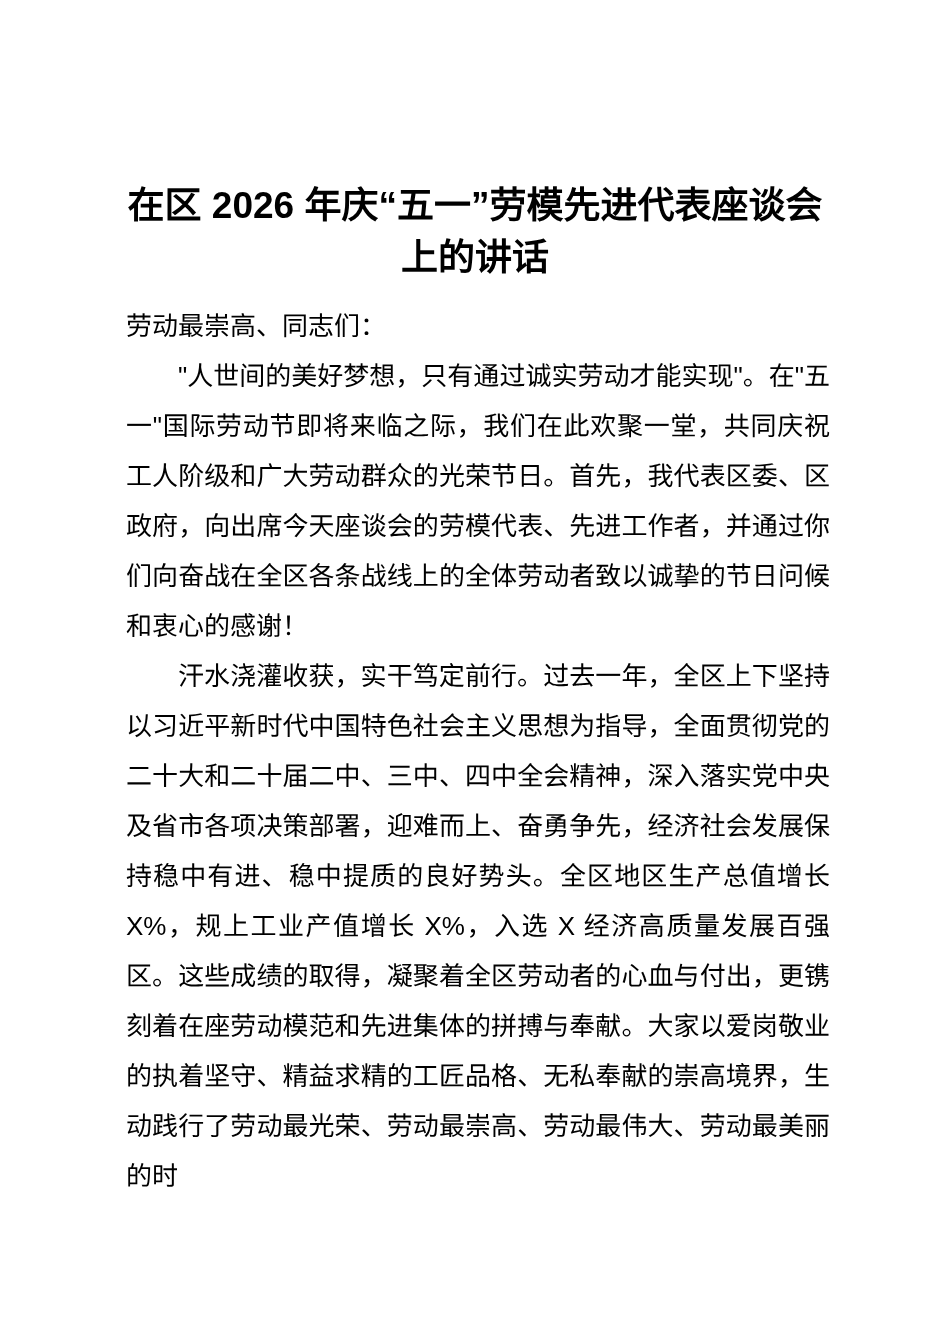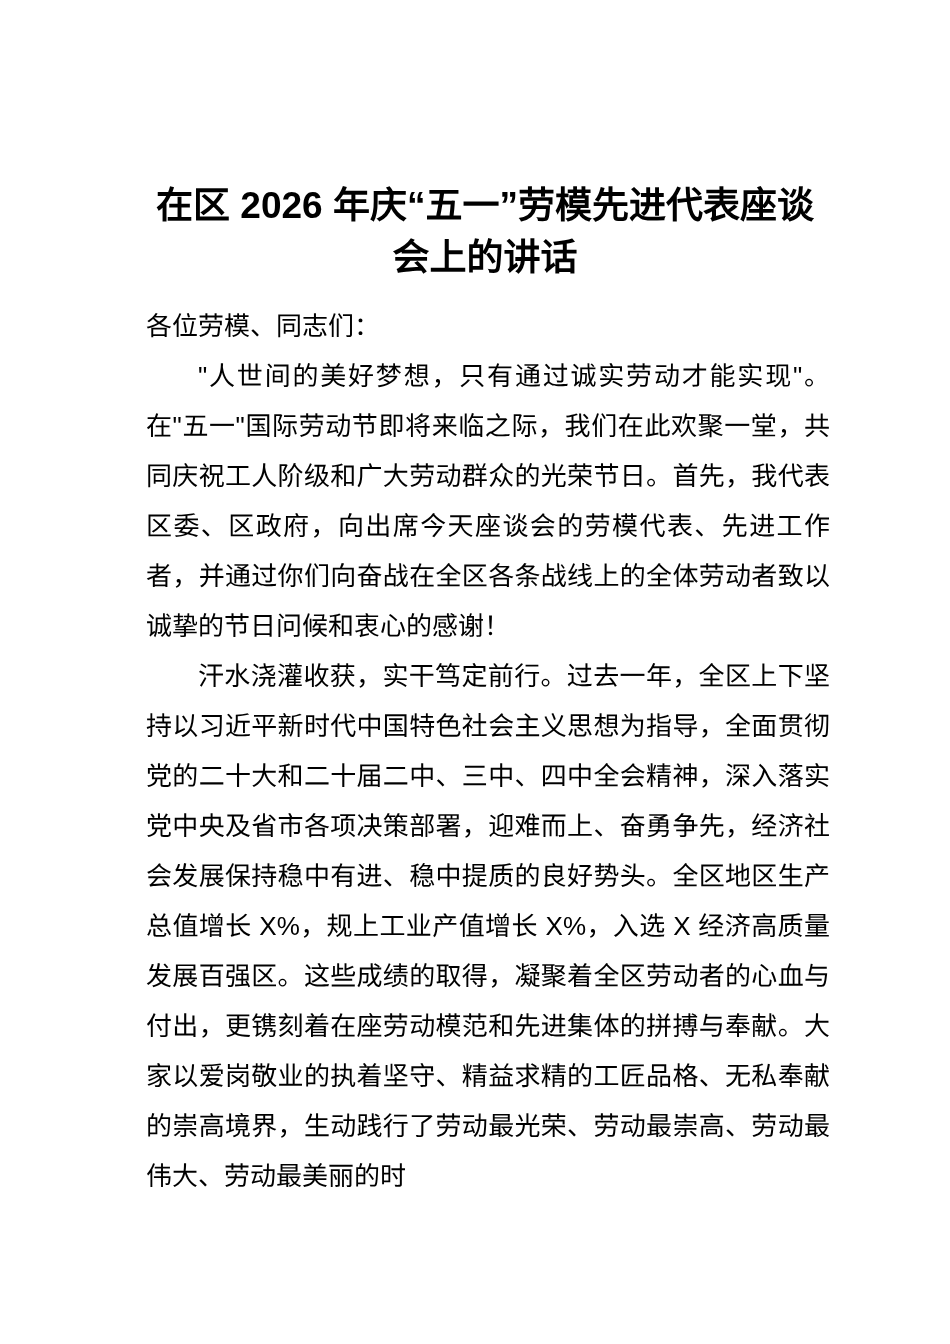--- a/index.html
+++ b/index.html
@@ -11,21 +11,20 @@
     position: relative;
     width: 950px;
     height: 1344px;
     margin: 0 auto;
     background: #ffffff;
     color: #000000;
     font-family: "Liberation Sans", "DejaVu Sans", sans-serif;
     box-sizing: border-box;
     padding-top: 180px;
     overflow: hidden;
-    padding-left: 20px;
   }
   .doc-title {
     margin: 0 125px 17px 125px;
     font-size: 37px;
     font-weight: bold;
     line-height: 52px;
     text-align: center;
     letter-spacing: 0;
   }
   .doc-body {
@@ -46,19 +45,19 @@
     text-indent: 2em;
   }
 </style>
 </head>
 <body>
 
 <div class="page">
   <h1 class="doc-title">在区 2026 年庆“五一”劳模先进代表座谈会上的讲话</h1>
 
   <div class="doc-body">
-    <p class="salutation">各位劳模、同志们：</p>
+    <p class="salutation">劳动最崇高、同志们：</p>
 
     <p class="para">"人世间的美好梦想，只有通过诚实劳动才能实现"。在"五一"国际劳动节即将来临之际，我们在此欢聚一堂，共同庆祝工人阶级和广大劳动群众的光荣节日。首先，我代表区委、区政府，向出席今天座谈会的劳模代表、先进工作者，并通过你们向奋战在全区各条战线上的全体劳动者致以诚挚的节日问候和衷心的感谢！</p>
 
     <p class="para">汗水浇灌收获，实干笃定前行。过去一年，全区上下坚持以习近平新时代中国特色社会主义思想为指导，全面贯彻党的二十大和二十届二中、三中、四中全会精神，深入落实党中央及省市各项决策部署，迎难而上、奋勇争先，经济社会发展保持稳中有进、稳中提质的良好势头。全区地区生产总值增长 X%，规上工业产值增长 X%，入选 X 经济高质量发展百强区。这些成绩的取得，凝聚着全区劳动者的心血与付出，更镌刻着在座劳动模范和先进集体的拼搏与奉献。大家以爱岗敬业的执着坚守、精益求精的工匠品格、无私奉献的崇高境界，生动践行了劳动最光荣、劳动最崇高、劳动最伟大、劳动最美丽的时</p>
   </div>
 </div>
 
 </body></html>

